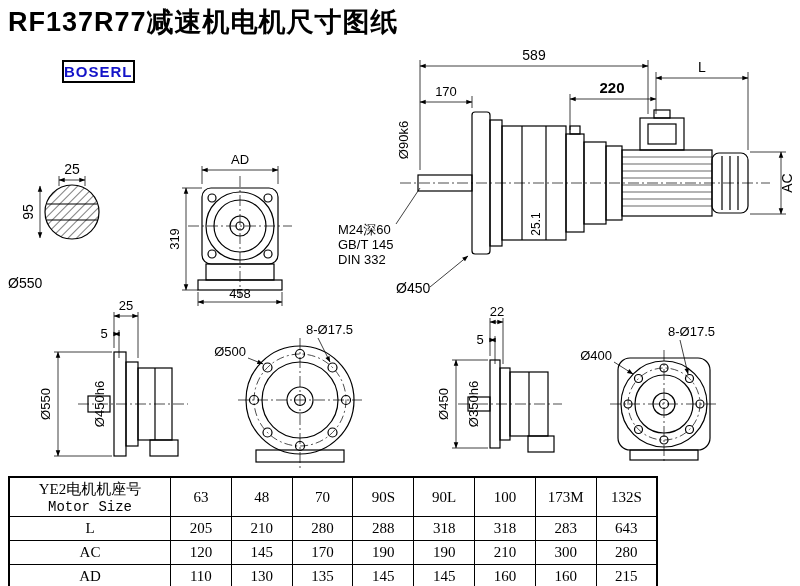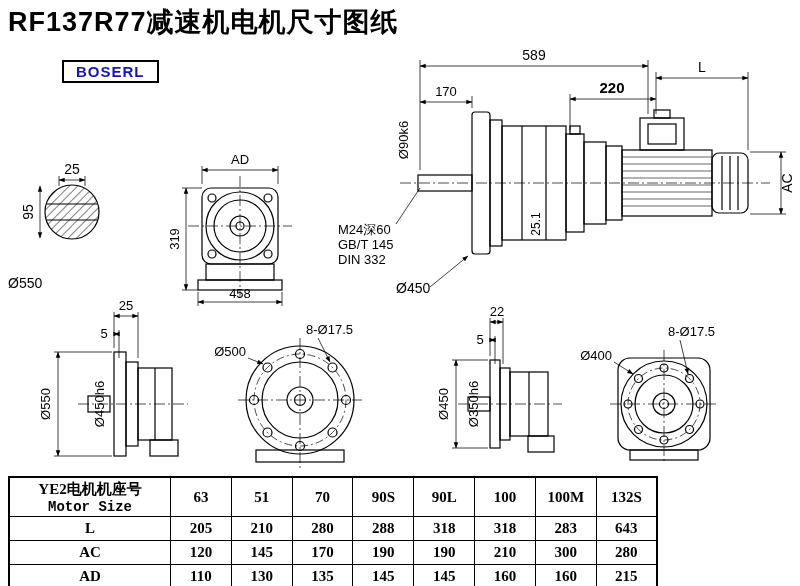--- a/index.html
+++ b/index.html
@@ -1,35 +1,35 @@
 <!DOCTYPE html>
 <html><head>
 <meta charset="utf-8">
 <style>
   html,body{margin:0;padding:0;background:#fff;}
   .page{position:relative;width:800px;height:586px;background:#fff;overflow:hidden;
         font-family:"Liberation Sans",sans-serif;color:#000;}
   .title{position:absolute;left:8px;top:4px;font-size:27px;font-weight:bold;letter-spacing:1px;}
   .logo{position:absolute;left:62px;top:60px;border:2px solid #000;color:#1313c8;
-        font-weight:bold;font-size:15px;padding:1px 12px;letter-spacing:1px;}
+        font-weight:bold;font-size:15px;padding:1px 0;letter-spacing:1px;}
   .drawing{position:absolute;left:0;top:0;}
   svg text{font-family:"Liberation Sans",sans-serif;font-size:13px;fill:#000;}
   .ol{fill:none;stroke:#000;stroke-width:1.2;}
   .fin{stroke:#000;stroke-width:0.6;}
   .dl{stroke:#000;stroke-width:0.75;fill:none;}
   .cl{stroke:#000;stroke-width:0.7;fill:none;stroke-dasharray:11 3 2 3;}
   .clc{stroke:#000;stroke-width:0.7;fill:none;stroke-dasharray:8 3 2 3;}
   .dimb{font-weight:bold;font-size:15px;}
   .dim14{font-size:14px;}
   .dim12{font-size:12px;}
   .dim-table{position:absolute;left:8px;top:476px;width:650px;border-collapse:collapse;
              table-layout:fixed;font-family:"Liberation Serif",serif;font-size:15px;
              background:#fff;border:2px solid #000;}
   .dim-table th,.dim-table td{border:1px solid #000;text-align:center;padding:0;
-             height:23px;font-weight:bold;}
+             height:23px;font-weight:normal;}
   .dim-table tr.hdr th{height:38px;}
   .dim-table .first{width:160px;}
   .mono{font-family:"Liberation Mono",monospace;font-size:14px;}
 </style>
 </head>
 <body>
 
 <div class="page">
 
   <div class="title">RF137R77减速机电机尺寸图纸</div>
@@ -244,26 +244,26 @@
   </svg>
 
   <table class="dim-table">
     <tbody>
         <tr class="hdr">
       <th class="first">
         <div>YE2电机机座号</div>
         <div class="mono">Motor Size</div>
       </th>
       <th>63</th>
-      <th>51</th>
+      <th>48</th>
       <th>70</th>
       <th>90S</th>
       <th>90L</th>
       <th>100</th>
-      <th>100M</th>
+      <th>173M</th>
       <th>132S</th>
     </tr>
     <tr>
       <th>L</th>
       <td>205</td>
       <td>210</td>
       <td>280</td>
       <td>288</td>
       <td>318</td>
       <td>318</td>

